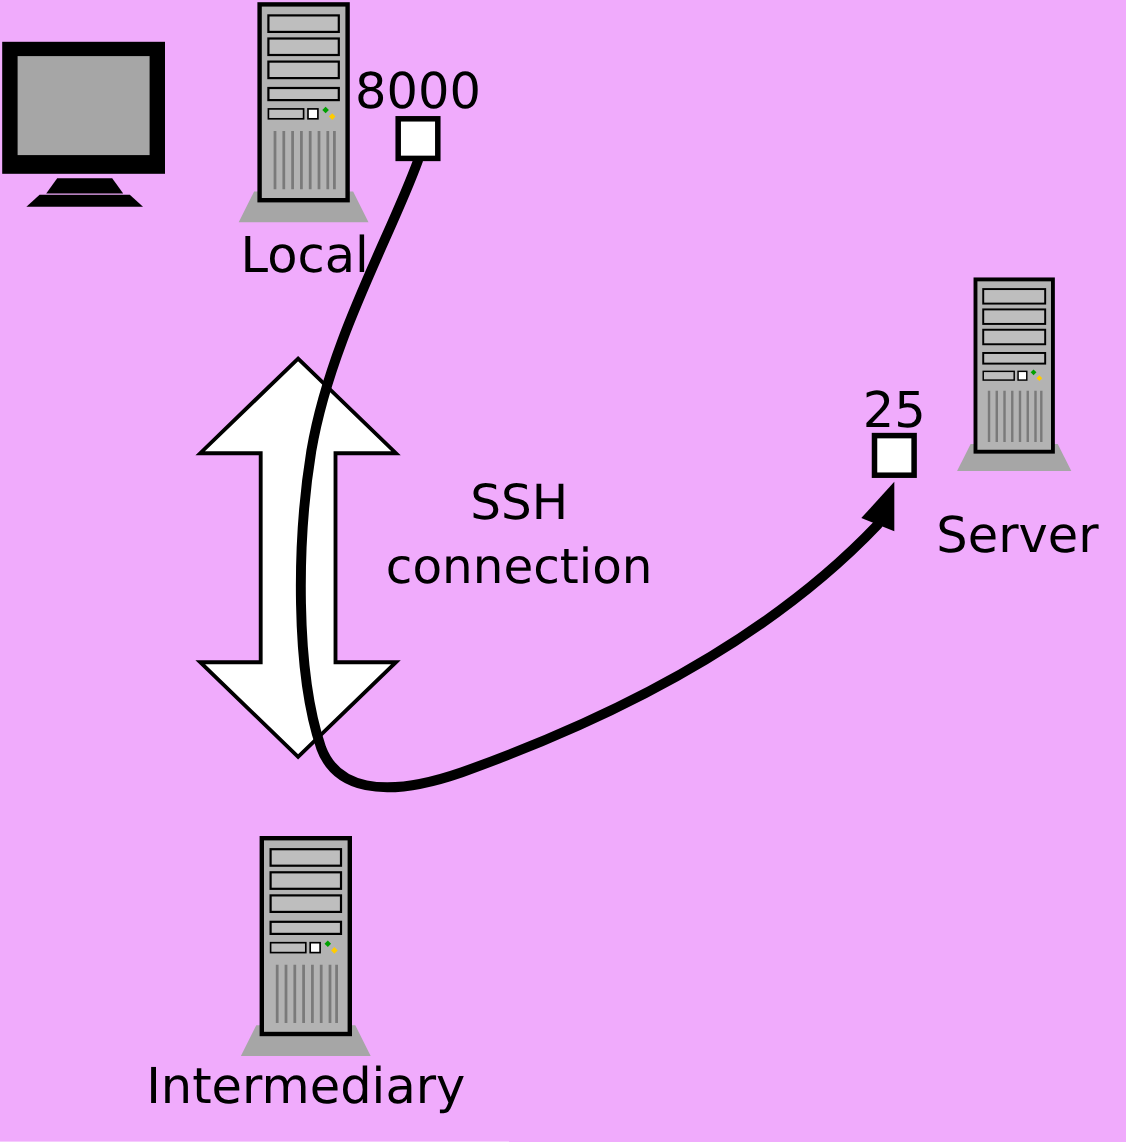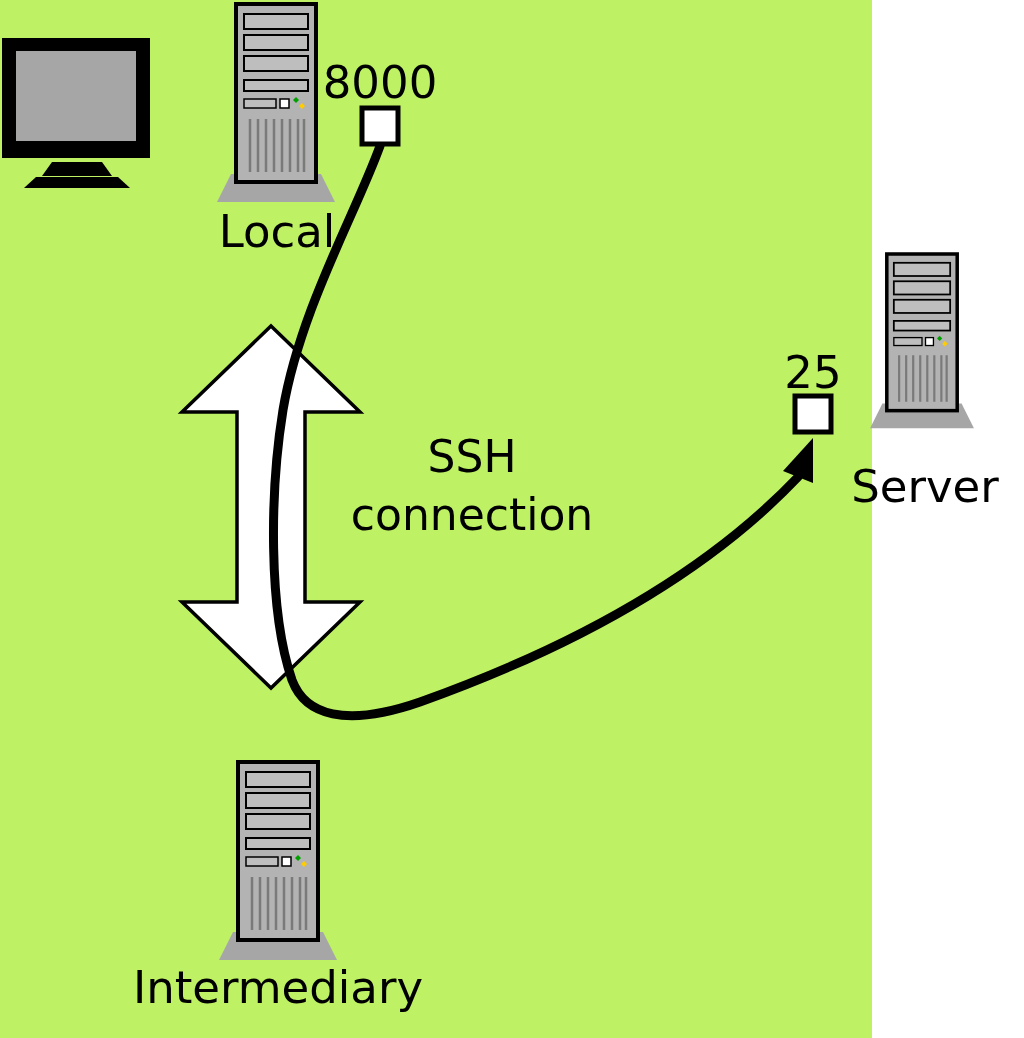--- a/index.html
+++ b/index.html
@@ -2,23 +2,23 @@
 <html><head>
 <meta charset="utf-8">
 <style>
   html, body {
     margin: 0;
     padding: 0;
     background: #ffffff;
   }
   #canvas {
     position: relative;
-    width: 872px;
+    width: 1024px;
     height: 1038px;
-    background: #bef264;
+    background: #f0abfc;
     font-family: "DejaVu Sans", sans-serif;
   }
   svg text {
     font-family: "DejaVu Sans", sans-serif;
     fill: #000000;
   }
   .label-text   { font-size: 45px; }
   .port-text    { font-size: 45px; }
   .ssh-text     { font-size: 44px; }
 </style>

